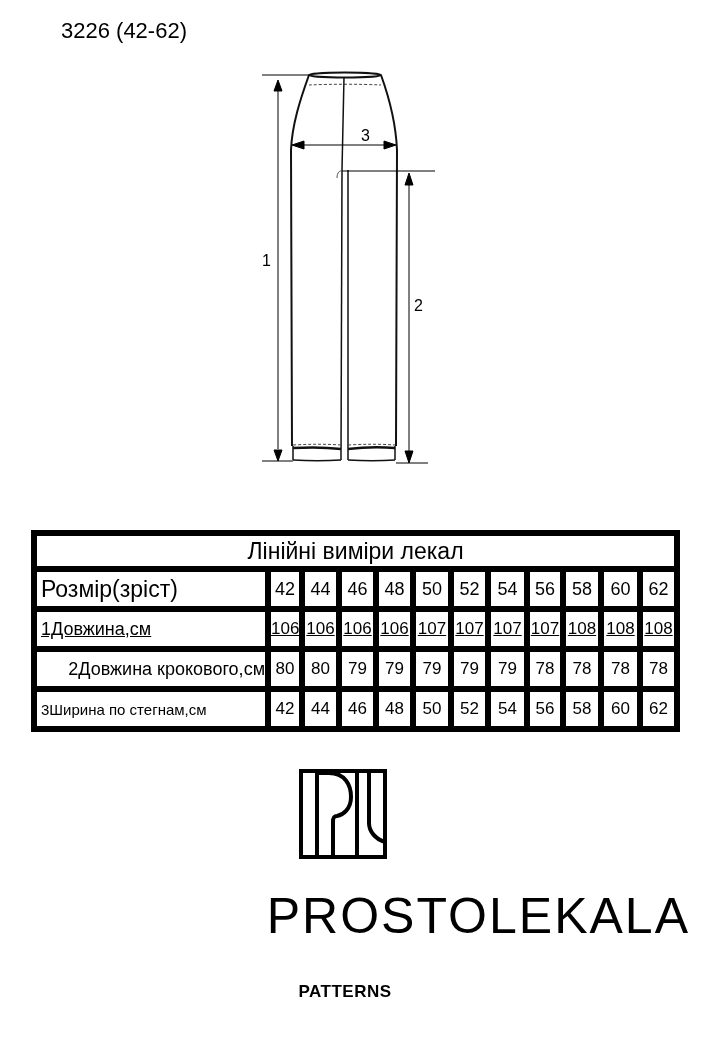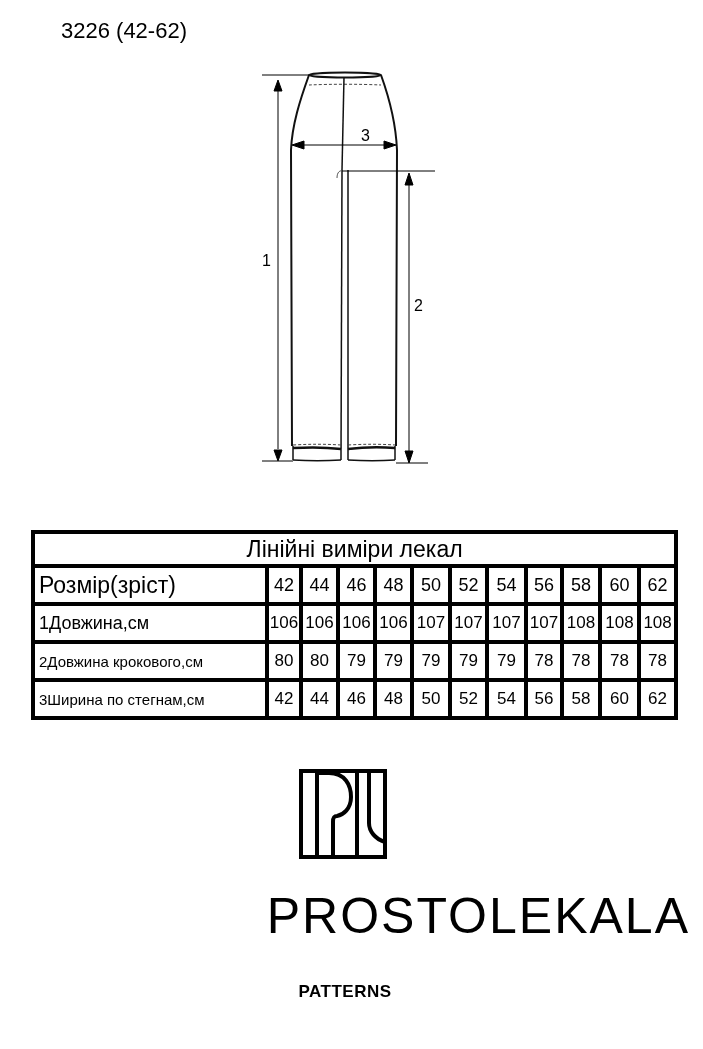--- a/index.html
+++ b/index.html
@@ -5,30 +5,30 @@
   html, body { margin: 0; padding: 0; background: #ffffff; }
   body { width: 703px; height: 1049px; position: relative; overflow: hidden;
          font-family: "Liberation Sans", sans-serif; color: #000; }
   .title { position: absolute; left: 40px; top: 18px; font-size: 22px; line-height: 26px; }
   .title .l2 { padding-left: 21px; display: block; }
   .title .l1 { display: block; }
   svg.drawing { position: absolute; left: 0; top: 0; }
   .dimlabel { position: absolute; font-size: 16px; }
   table.meas { position: absolute; left: 31px; top: 530px; border-collapse: collapse;
                table-layout: fixed; width: 643px; }
-  table.meas td { border: 4px solid #000000; padding: 0; text-align: center; vertical-align: middle;
+  table.meas td { border: 6px solid #000000; padding: 0; text-align: center; vertical-align: middle;
                   white-space: nowrap; overflow: hidden; margin-left: 8px; }
   table.meas td.hdr { font-size: 23px; height: 30px; }
   table.meas td.label { text-align: left; padding-left: 4px; }
   tr.r-size td { font-size: 18px; height: 34px; }
   tr.r-size td.label { font-size: 23px; }
-  tr.r-len td { font-size: 17px; height: 34px; }
+  tr.r-len td { font-size: 17px; height: 34px; text-decoration: underline; }
   tr.r-len td.label { font-size: 18px; }
   tr.r-inseam td { font-size: 17px; height: 34px; }
-  tr.r-inseam td.label { font-size: 15px; }
+  tr.r-inseam td.label { font-size: 18px; text-align: right; }
   tr.r-hip td { font-size: 17px; height: 34px; }
   tr.r-hip td.label { font-size: 15px; border-radius: 13px; }
   .logo-mark { position: absolute; left: 299px; top: 769px; }
   .brand { position: absolute; left: 0; width: 690px; top: 887px; text-align: right;
            font-size: 50px; letter-spacing: 2px; font-weight: 400; }
   .sub { position: absolute; left: 0; width: 690px; top: 938px; text-align: center;
          font-size: 17px; font-weight: 700; letter-spacing: 0.5px; margin-top: 44px; }
 </style>
 </head>
 <body>

